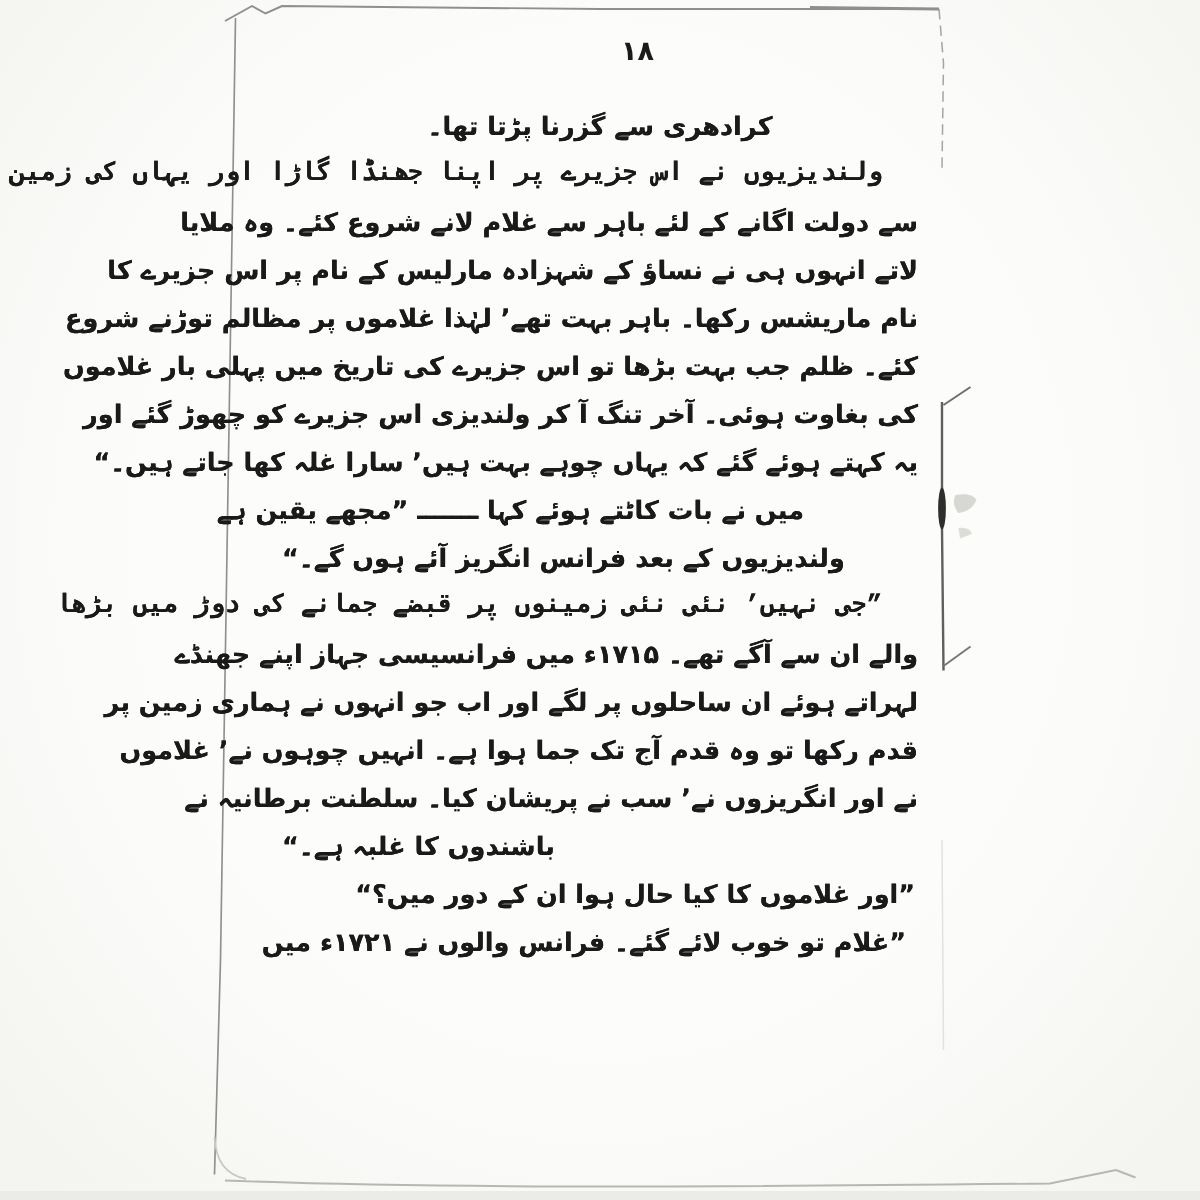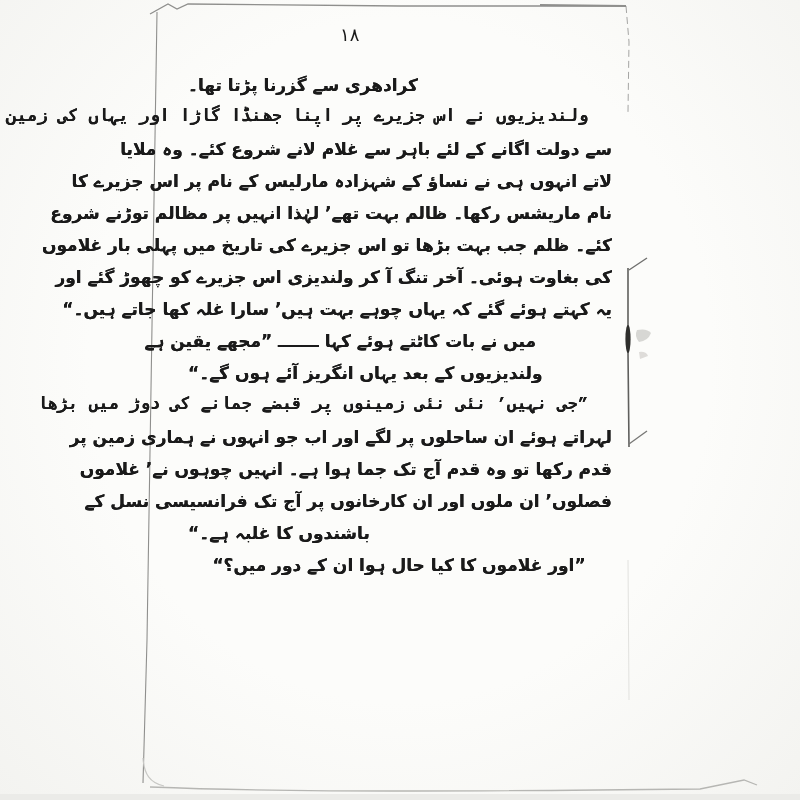--- a/index.html
+++ b/index.html
@@ -9,35 +9,35 @@
     background:#fdfdfc;
     font-family:"DejaVu Sans", sans-serif;
   }
   #scan {
     position:absolute; inset:0;
     background: radial-gradient(ellipse at 50% 45%, var(--paper) 55%, #f3f3f0 100%);
   }
   #frame-svg { position:absolute; inset:0; pointer-events:none; }
   .frameline { fill:none; stroke:var(--frame); }
   .page-num {
-    position:absolute; top:24px; left:340px; width:80px;
-    text-align:left; font-size:18px; font-weight:normal; color:var(--ink);
+    position:absolute; top:24px; left:356px; width:80px;
+    text-align:right; font-size:18px; font-weight:bold; color:var(--ink);
   }
   #textblock {
     position:absolute; top:69px; left:188px; width:424px;
     direction:rtl; color:var(--ink);
     font-size:17px; font-weight:bold;
     text-shadow:0 0 .4px currentColor;
   }
   .ln { height:32px; line-height:32px; white-space:nowrap; }
   .l-full  { text-align:justify; text-align-last:justify; }
   .l-start { text-align:justify; text-align-last:justify; padding-right:24px;font-family:Liberation Mono, monospace; }
   .l-start8{ text-align:justify; text-align-last:justify; padding-right:8px; }
-  .l-end   { text-align:left; }
-  .l-right { text-align:center; padding-right:2px; }
+  .l-end   { text-align:center; }
+  .l-right { text-align:right; padding-right:2px; }
   .l-mid   { padding-right:76px; }
   .l-left  { text-align:left; }
   .bottom-strip {
     position:absolute; left:0; right:0; bottom:0; height:6px;
     background:#ebebe8;
   }
 </style>
 </head>
 <body>
 
@@ -63,28 +63,30 @@
     <path d="M150,787 C300,793 520,791 700,789 L744,780 L757,785" stroke="#b6b6b3" stroke-width="1.3" fill="none"></path>
   </svg>
 
   <div class="page-num">۱۸</div>
 
   <div id="textblock">
     <div class="ln l-end">کرادھری سے گزرنا پڑتا تھا۔</div>
     <div class="ln l-start">ولندیزیوں نے اس جزیرے پر اپنا جھنڈا گاڑا اور یہاں کی زمین</div>
     <div class="ln l-full">سے دولت اگانے کے لئے باہر سے غلام لانے شروع کئے۔ وہ ملایا</div>
     <div class="ln l-full">لاتے انہوں ہی نے نساؤ کے شہزادہ مارلیس کے نام پر اس جزیرے کا</div>
-    <div class="ln l-full">نام ماریشس رکھا۔ ظالم بہت تھے’ لہٰذا انہیں پر مظالم توڑنے شروع</div>
+    <div class="ln l-full">نام ماریشس رکھا۔ باہر بہت تھے’ لہٰذا غلاموں پر مظالم توڑنے شروع</div>
     <div class="ln l-full">کئے۔ ظلم جب بہت بڑھا تو اس جزیرے کی تاریخ میں پہلی بار غلاموں</div>
     <div class="ln l-full">کی بغاوت ہوئی۔ آخر تنگ آ کر ولندیزی اس جزیرے کو چھوڑ گئے اور</div>
     <div class="ln l-full">یہ کہتے ہوئے گئے کہ یہاں چوہے بہت ہیں’ سارا غلہ کھا جاتے ہیں۔“</div>
     <div class="ln l-mid">میں نے بات کاٹتے ہوئے کہا ـــــــ ”مجھے یقین ہے</div>
-    <div class="ln l-left">ولندیزیوں کے بعد یہاں انگریز آئے ہوں گے۔“</div>
+    <div class="ln l-left">ولندیزیوں کے بعد فرانس انگریز آئے ہوں گے۔“</div>
     <div class="ln l-start">”جی نہیں’ نئی نئی زمینوں پر قبضے جمانے کی دوڑ میں بڑھا</div>
+    <div class="ln l-full">والے ان سے آگے تھے۔ ۱۷۱۵ء میں فرانسیسی جہاز اپنے جھنڈے</div>
     <div class="ln l-full">لہراتے ہوئے ان ساحلوں پر لگے اور اب جو انہوں نے ہماری زمین پر</div>
     <div class="ln l-full">قدم رکھا تو وہ قدم آج تک جما ہوا ہے۔ انہیں چوہوں نے’ غلاموں</div>
-    <div class="ln l-full">فصلوں’ ان ملوں اور ان کارخانوں پر آج تک فرانسیسی نسل کے</div>
+    <div class="ln l-full">نے اور انگریزوں نے’ سب نے پریشان کیا۔ سلطنت برطانیہ نے</div>
     <div class="ln l-left">باشندوں کا غلبہ ہے۔“</div>
     <div class="ln l-right">”اور غلاموں کا کیا حال ہوا ان کے دور میں؟“</div>
+    <div class="ln l-start8">”غلام تو خوب لائے گئے۔ فرانس والوں نے ۱۷۲۱ء میں</div>
   </div>
 
   <div class="bottom-strip"></div>
 </div>
 
 </body></html>

